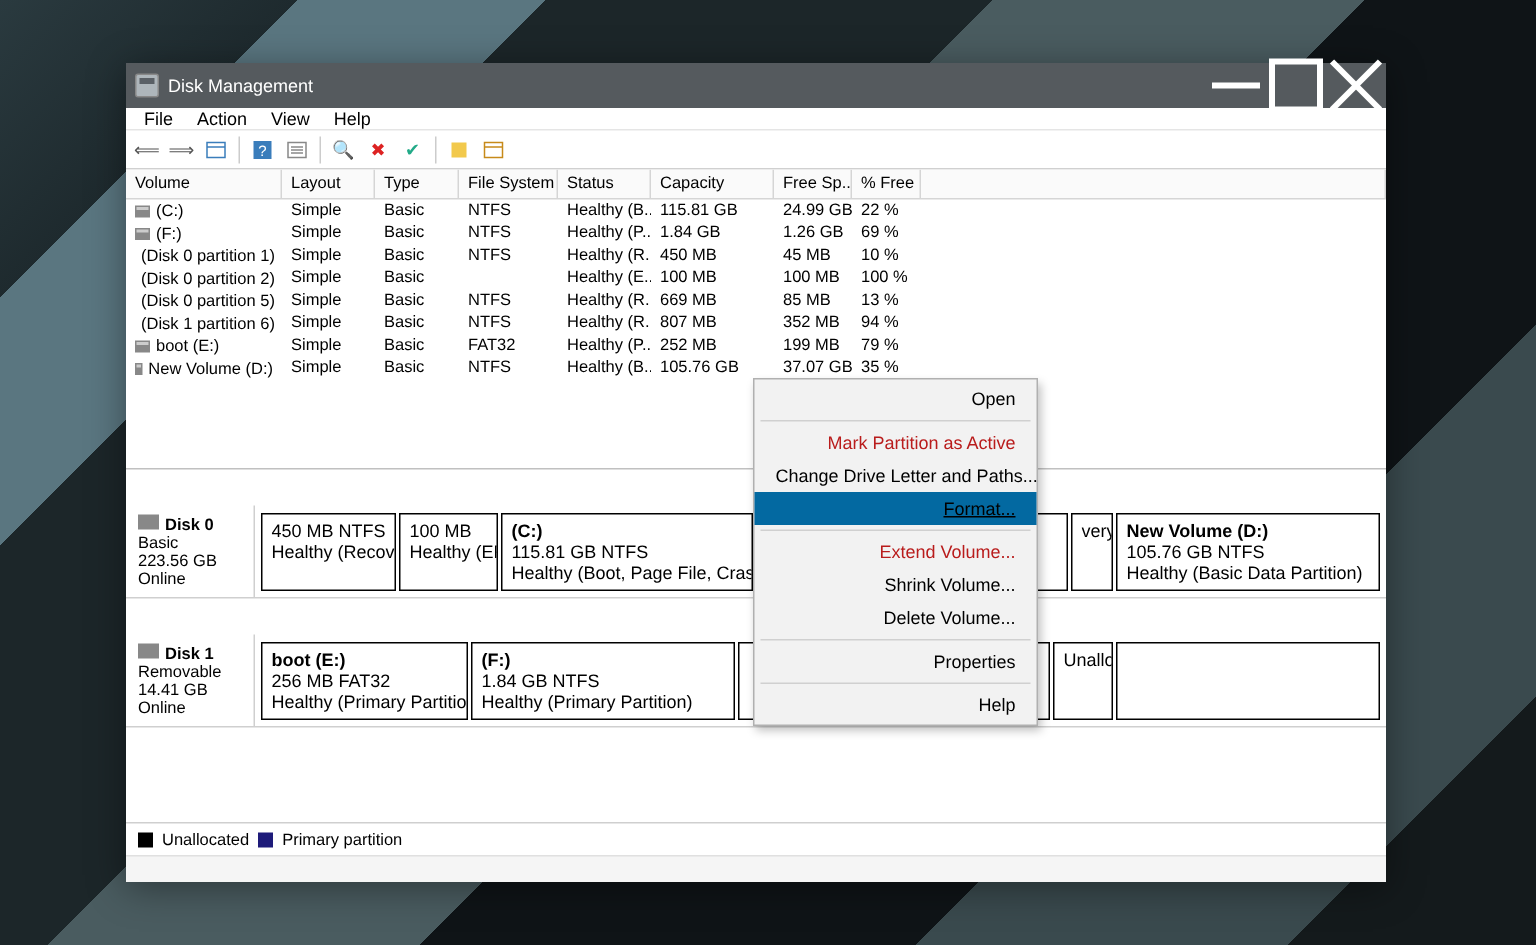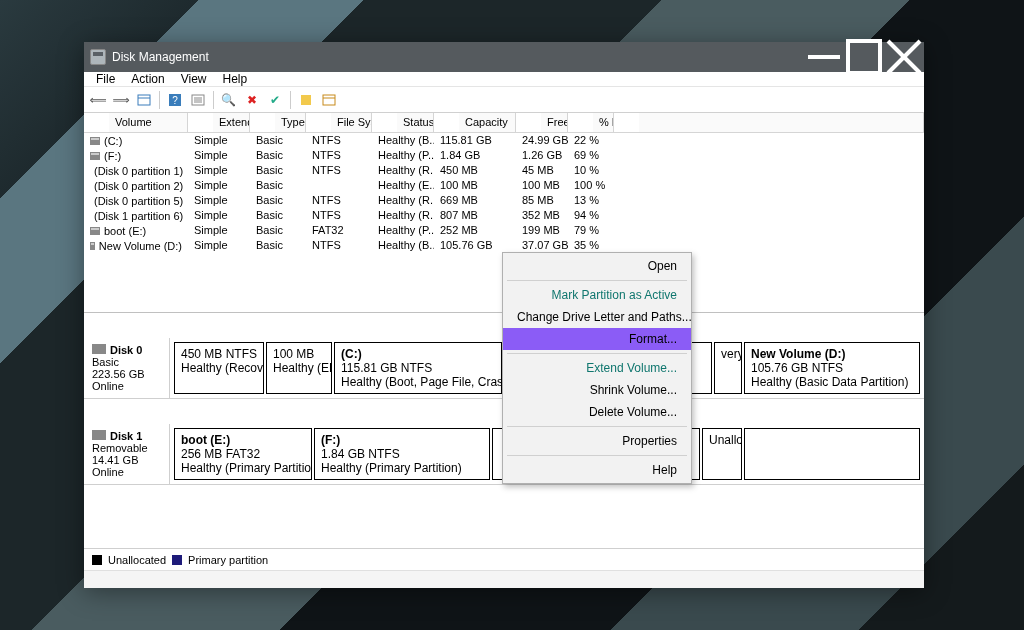--- a/index.html
+++ b/index.html
@@ -32,21 +32,21 @@
   .tbtn svg { width:14px; height:14px; }
   .sep { width:1px; height:18px; background:#ccc; margin:0 2px; }
 
   .volumes {
     border-bottom: 1px solid #c0c0c0;
     height: 200px;
     overflow: hidden;
     font-size: 11px;
   }
   .vol-head { display:grid; grid-template-columns:104px 62px 56px 66px 62px 82px 52px 46px 1fr; height:20px; border-bottom:1px solid #d5d5d5; }
-  .vol-head div { padding:3px 6px; border-right:1px solid #d5d5d5; background:#fafafa; white-space:nowrap; overflow:hidden;margin-left:25px; }
+  .vol-head div { padding:3px 6px; border-right:1px solid #d5d5d5; background:#fafafa; white-space:nowrap; overflow:hidden; }
   .vol-row { display:grid; grid-template-columns:104px 62px 56px 66px 62px 82px 52px 46px 1fr; height:15px; }
   .vol-row div { padding:1px 6px; white-space:nowrap; overflow:hidden; }
   .vol-row .vc { display:flex; align-items:center; gap:4px; }
   .vicon { width:10px; height:8px; background:#888; position:relative; }
   .vicon:before { content:""; position:absolute; left:1px; right:1px; top:1px; height:2px; background:#ccc; }
 
   .graphical {
     flex:1; overflow:hidden; padding:0; display:flex; flex-direction:column;
   }
   .disk-row { display:flex; border-bottom:1px solid #cfcfcf; height:86px;align-items:flex-end; }
@@ -62,22 +62,22 @@
   .legend { height:22px; border-top:1px solid #cfcfcf; display:flex; align-items:center; padding:0 8px; font-size:11px; gap:6px; }
   .lg-sw { width:10px; height:10px; display:inline-block; }
   .statusbar { height:18px; border-top:1px solid #e0e0e0; background:#f5f5f5; }
 
   .ctx-menu {
     position:absolute; left:502px; top:252px; width:190px;
     background:#f2f2f2; border:1px solid #b0b0b0; box-shadow:2px 3px 6px rgba(0,0,0,0.25);
     font-size:12px; padding:2px 0; z-index:50;text-align:right;
   }
   .ctx-item { padding:4px 14px; white-space:nowrap; }
-  .ctx-item.disabled { color:#0f766e; }
-  .ctx-item.hover { background:#8b5cf6; }
+  .ctx-item.disabled { color:#b91c1c; }
+  .ctx-item.hover { background:#0369a1;text-decoration:underline; }
   .ctx-sep { height:1px; background:#d0d0d0; margin:3px 4px; }
 </style>
 </head>
 <body>
 
 <div class="window">
   <div class="titlebar">
     <span class="app-icon"></span>
     <span>Disk Management</span>
     <div class="sys-buttons">
@@ -145,21 +145,21 @@
         <svg viewBox="0 0 14 14">
           <rect x="1" y="2" width="12" height="10" fill="none" stroke="#c78a1a"></rect>
           <line x1="1" y1="5" x2="13" y2="5" stroke="#c78a1a"></line>
         </svg>
       </div>
   </div>
 
   <div class="volumes">
     <div class="vol-head">
       <div>Volume</div>
-      <div>Extend</div>
+      <div>Layout</div>
       <div>Type</div>
       <div>File System</div>
       <div>Status</div>
       <div>Capacity</div>
       <div>Free Sp...</div>
       <div>% Free</div>
       <div></div>
     </div>
     <div id="vol-body">
         <div class="vol-row">

